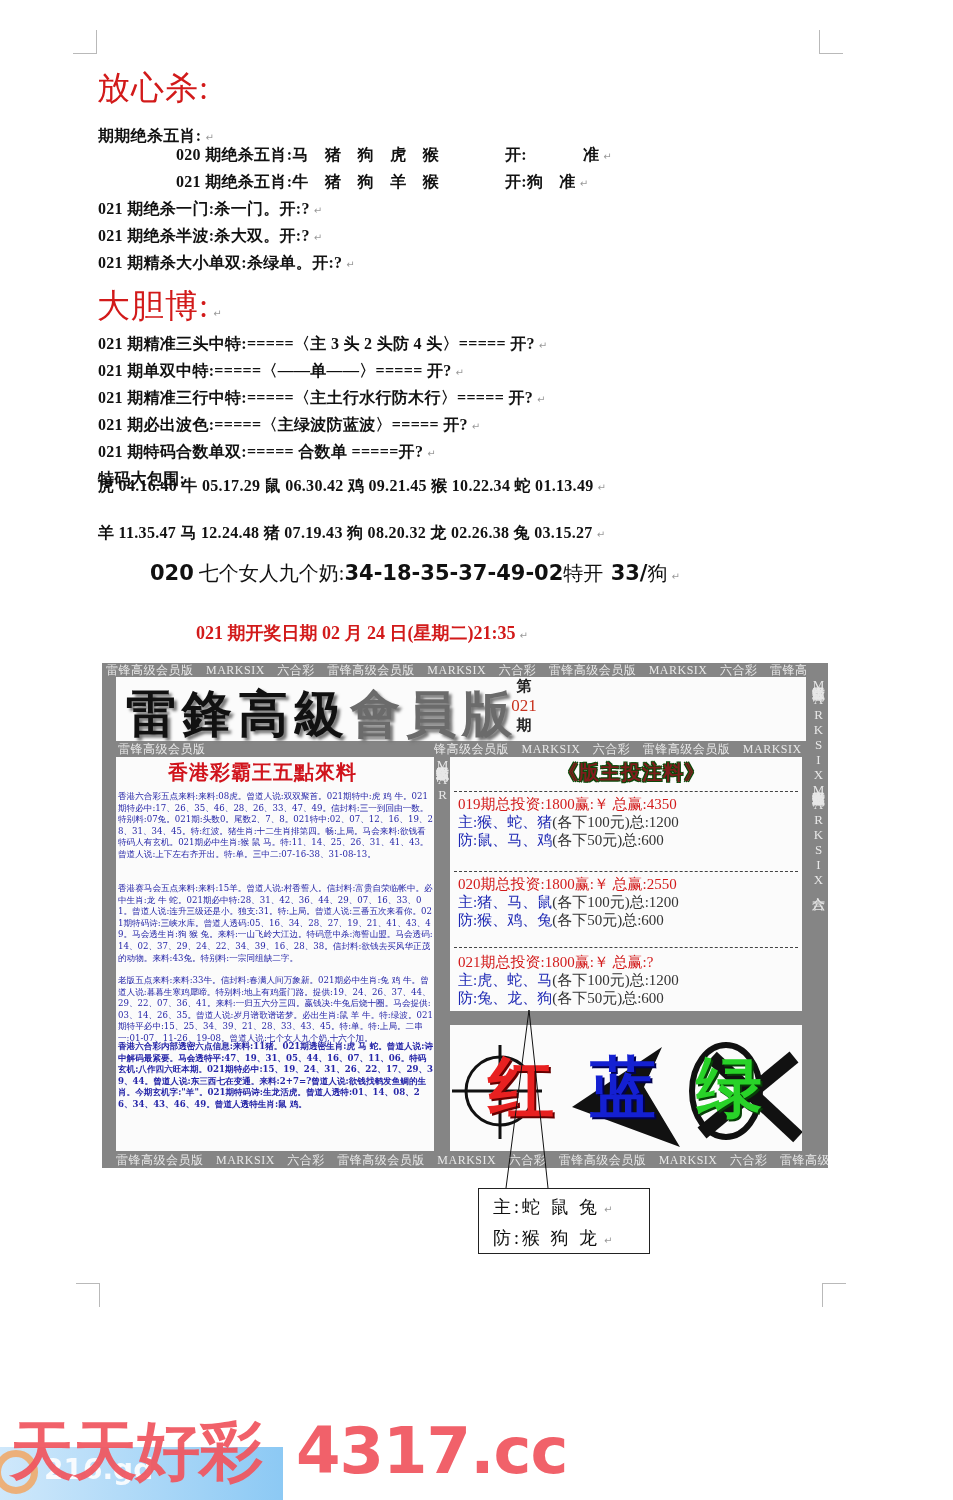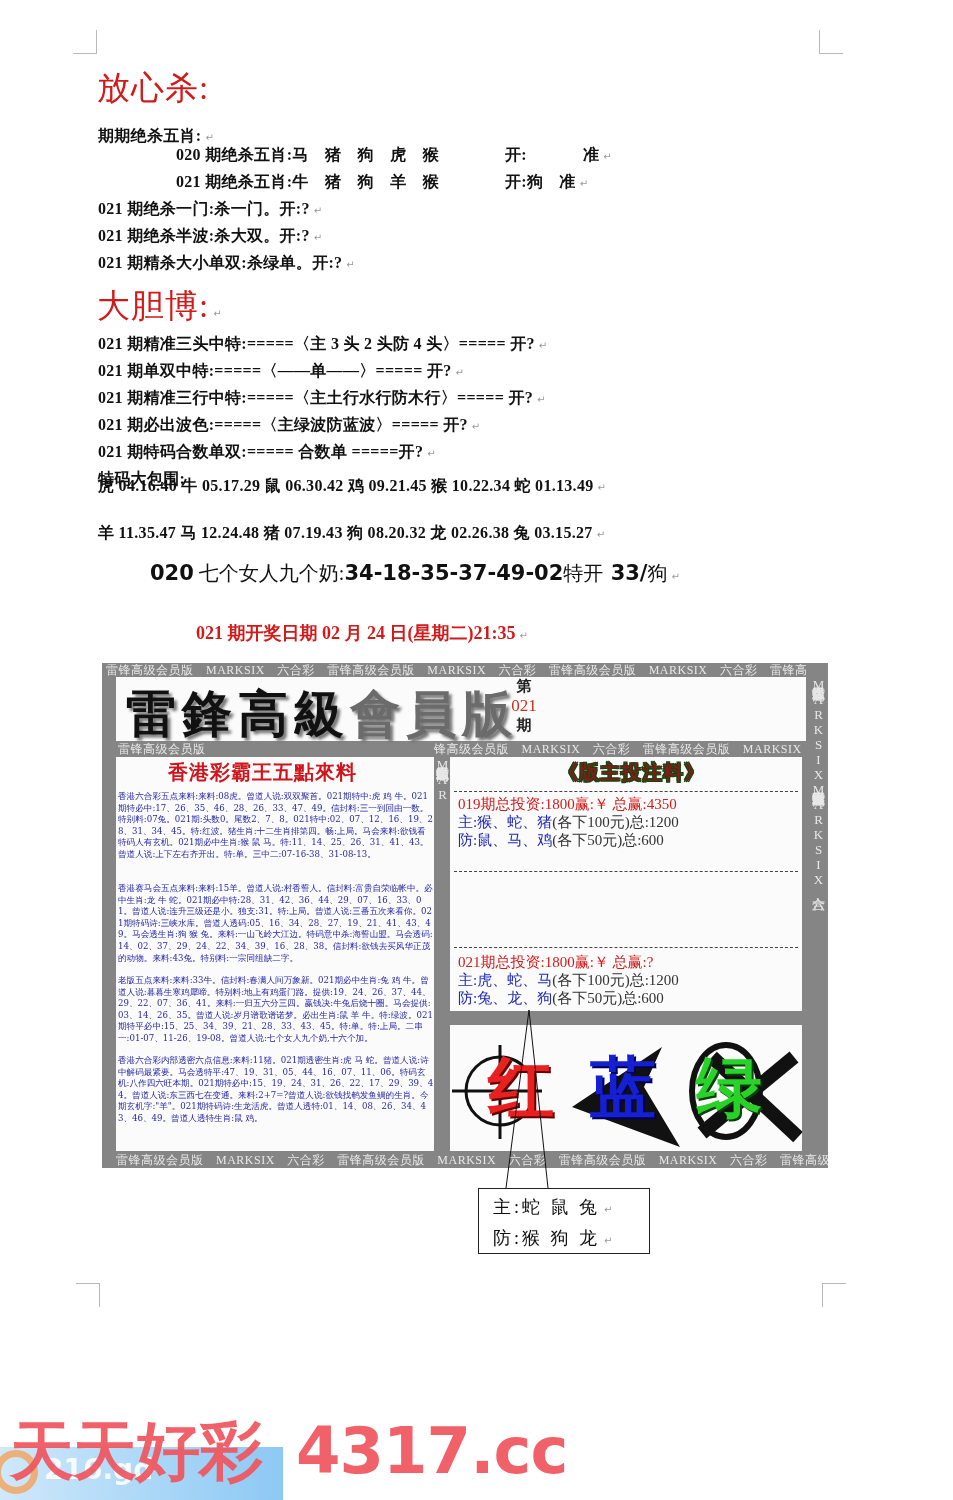--- a/index.html
+++ b/index.html
@@ -108,34 +108,39 @@
   <div class="strip" style="left:332px; top:78px; width:372px; height:16px; line-height:16px;">锋高级会员版　MARKSIX　六合彩　雷锋高级会员版　MARKSIX　六合彩　雷锋</div>
 
   <div class="vstrip" style="left:331px; top:94px; width:18px; height:394px;">雷锋高级会员版高级会员版MAR</div>
   <div class="vstrip" style="left:705px; top:14px; width:20px; height:490px;">雷锋高级會员版MARKSIX六合彩雷锋高级会员版MARKSIX六合</div>
 
   <div class="panel left-panel">
     <div class="left-title">香港彩霸王五點來料</div>
     <div class="lp-para" style="top:34px;">香港六合彩五点来料:来料:08虎。曾道人说:双双聚首。021期特中:虎 鸡 牛。021期特必中:17、26、35、46、28、26、33、47、49。信封料:三一到回由一数。特别料:07兔。021期:头数0。尾数2、7、8。021特中:02、07、12、16、19、28、31、34、45。特:红波。猪生肖:十二生肖排第四。畅:上局。马会来料:欲钱看特码人有玄机。021期必中生肖:猴 鼠 马。特:11、14、25、26、31、41、43。曾道人说:上下左右齐开出。特:单。三中二:07-16-38、31-08-13。</div>
     <div class="lp-para" style="top:126px;">香港赛马会五点来料:来料:15羊。曾道人说:村香誓人。信封料:富贵自荣临帐中。必中生肖:龙 牛 蛇。021期必中特:28、31、42、36、44、29、07、16、33、01。曾道人说:连升三级还是小。独支:31。特:上局。曾道人说:三番五次来看你。021期特码诗:三峡水库。曾道人透码:05、16、34、28、27、19、21、41、43、49。马会透生肖:狗 猴 兔。来料:一山飞岭大江边。特码意中杀:海誓山盟。马会透码:14、02、37、29、24、22、34、39、16、28、38。信封料:欲钱去买风华正茂的动物。来料:43兔。特别料:一宗同组缺二字。</div>
     <div class="lp-para" style="top:218px;">老版五点来料:来料:33牛。信封料:春满人间万象新。021期必中生肖:兔 鸡 牛。曾道人说:暮暮生寒鸡犀啼。特别料:地上有鸡蛋门路。提供:19、24、26、37、44、29、22、07、36、41。来料:一归五六分三四。赢钱决:牛兔后烧十圈。马会提供:03、14、26、35。曾道人说:岁月谱歌谱诺梦。必出生肖:鼠 羊 牛。特:绿波。021期特平必中:15、25、34、39、21、28、33、43、45。特:单。特:上局。二串一:01-07、11-26、19-08。曾道人说:七个女人九个奶,十六个加。</div>
-    <div class="lp-para" style="top:298px;">香港六合彩内部透密六点信息:来料:11猪。021期透密生肖:虎 马 蛇。曾道人说:诗中解码最紧要。马会透特平:47、19、31、05、44、16、07、11、06。特码玄机:八作四六旺本期。021期特必中:15、19、24、31、26、22、17、29、39、44。曾道人说:东三西七在变通。来料:2+7=?曾道人说:欲钱找鹌发鱼鲷的生肖。今期玄机字:"羊"。021期特码诗:生龙活虎。曾道人透特:01、14、08、26、34、43、46、49。曾道人透特生肖:鼠 鸡。</div>
+    <div class="lp-para" style="top:284px;font-weight:bold;">香港六合彩内部透密六点信息:来料:11猪。021期透密生肖:虎 马 蛇。曾道人说:诗中解码最紧要。马会透特平:47、19、31、05、44、16、07、11、06。特码玄机:八作四六旺本期。021期特必中:15、19、24、31、26、22、17、29、39、44。曾道人说:东三西七在变通。来料:2+7=?曾道人说:欲钱找鹌发鱼鲷的生肖。今期玄机字:"羊"。021期特码诗:生龙活虎。曾道人透特:01、14、08、26、34、43、46、49。曾道人透特生肖:鼠 鸡。</div>
   </div>
 
   <div class="panel right-panel">
     <div class="rp-title">《版主投注料》</div>
     <div class="dash" style="top:34px;"></div>
 
     <div class="bet" style="top:38px;">
       <div class="head">019期总投资:1800赢:￥ 总赢:4350</div>
       <div class="row"><span class="zx">主:</span><span class="zx">猴、蛇、猪</span><span>(各下100元)总:1200</span></div>
       <div class="row"><span class="zx">防:</span><span class="zx">鼠、马、鸡</span><span>(各下50元)总:600</span></div>
     </div>
     <div class="dash" style="top:114px;"></div>
 
+    <div class="bet" style="top:118px;">
+      <div class="head">020期总投资:1800赢:￥ 总赢:2550</div>
+      <div class="row"><span class="zx">主:</span><span class="zx">猪、马、鼠</span><span>(各下100元)总:1200</span></div>
+      <div class="row"><span class="zx">防:</span><span class="zx">猴、鸡、兔</span><span>(各下50元)总:600</span></div>
+    </div>
     <div class="dash" style="top:190px;"></div>
 
     <div class="bet" style="top:196px;">
       <div class="head">021期总投资:1800赢:￥ 总赢:?</div>
       <div class="row"><span class="zx">主:</span><span class="zx">虎、蛇、马</span><span>(各下100元)总:1200</span></div>
       <div class="row"><span class="zx">防:</span><span class="zx">兔、龙、狗</span><span>(各下50元)总:600</span></div>
     </div>
   </div>
 
   <div class="panel color-panel">

